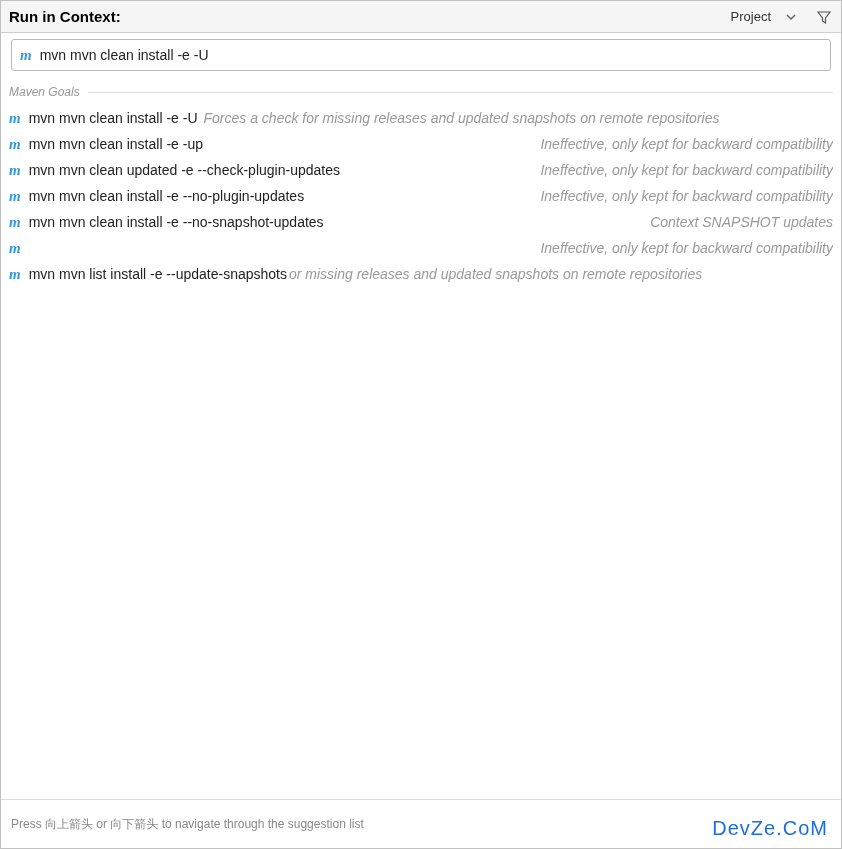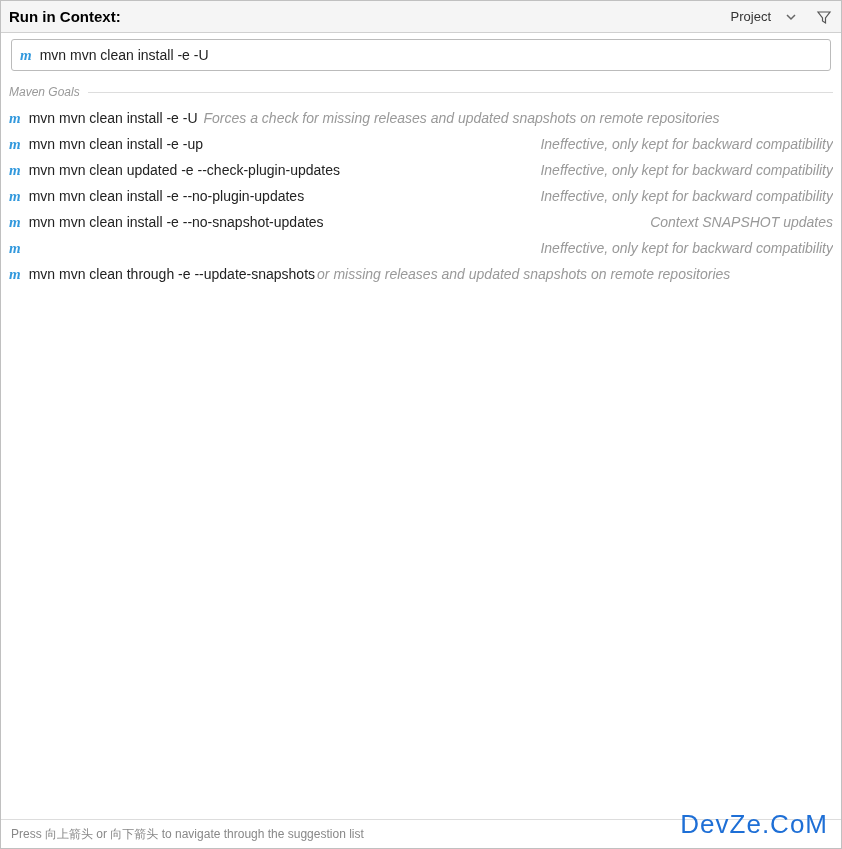--- a/index.html
+++ b/index.html
@@ -125,21 +125,21 @@
     }
     .row-0 .suggestion-desc {
       text-align: left;
     }
     .row-6 .suggestion-desc {
       text-align: left;
       margin-left: -4px;
     }
     .footer {
       border-top: 1px solid #ddd;
-      padding: 14px 10px;
+      padding: 24px 10px;
       font-size: 12px;
       color: #888;
       display: flex;
       align-items: center;
       justify-content: space-between;
       height: 28px;
     }
     .watermark {
       position: absolute;
       right: 14px;
@@ -149,21 +149,21 @@
       line-height: 1.1;
     }
     .watermark-cn {
       color: #1e6fd6;
       font-size: 22px;
       letter-spacing: 8px;
       font-weight: 400;
     }
     .watermark-en {
       color: #1e6fd6;
-      font-size: 26px;
+      font-size: 20px;
       font-weight: 400;
       letter-spacing: 1px;
     }
   </style>
 </head>
 <body>
 
 <div class="header">
   <span class="header-title">Run in Context:</span>
   <div class="header-right">
@@ -216,21 +216,21 @@
       <span class="m-icon">m</span>
       <span class="suggestion-command">mvn mvn clean install -e --no-snapshot-updates</span>
       <span class="suggestion-desc">Context SNAPSHOT updates</span>
     </div>
     <div class="suggestion-row row-5">
       <span class="m-icon">m</span>
       <span class="suggestion-desc">Ineffective, only kept for backward compatibility</span>
     </div>
     <div class="suggestion-row row-6">
       <span class="m-icon">m</span>
-      <span class="suggestion-command">mvn mvn clean through -e --update-snapshots</span>
+      <span class="suggestion-command">mvn mvn list install -e --update-snapshots</span>
       <span class="suggestion-desc">or missing releases and updated snapshots on remote repositories</span>
     </div>
   </div>
 
 <div class="footer">
   <span>Press 向上箭头 or 向下箭头 to navigate through the suggestion list</span>
 </div>
 
 <div class="watermark">
   <div class="watermark-en">DevZe.CoM</div>

